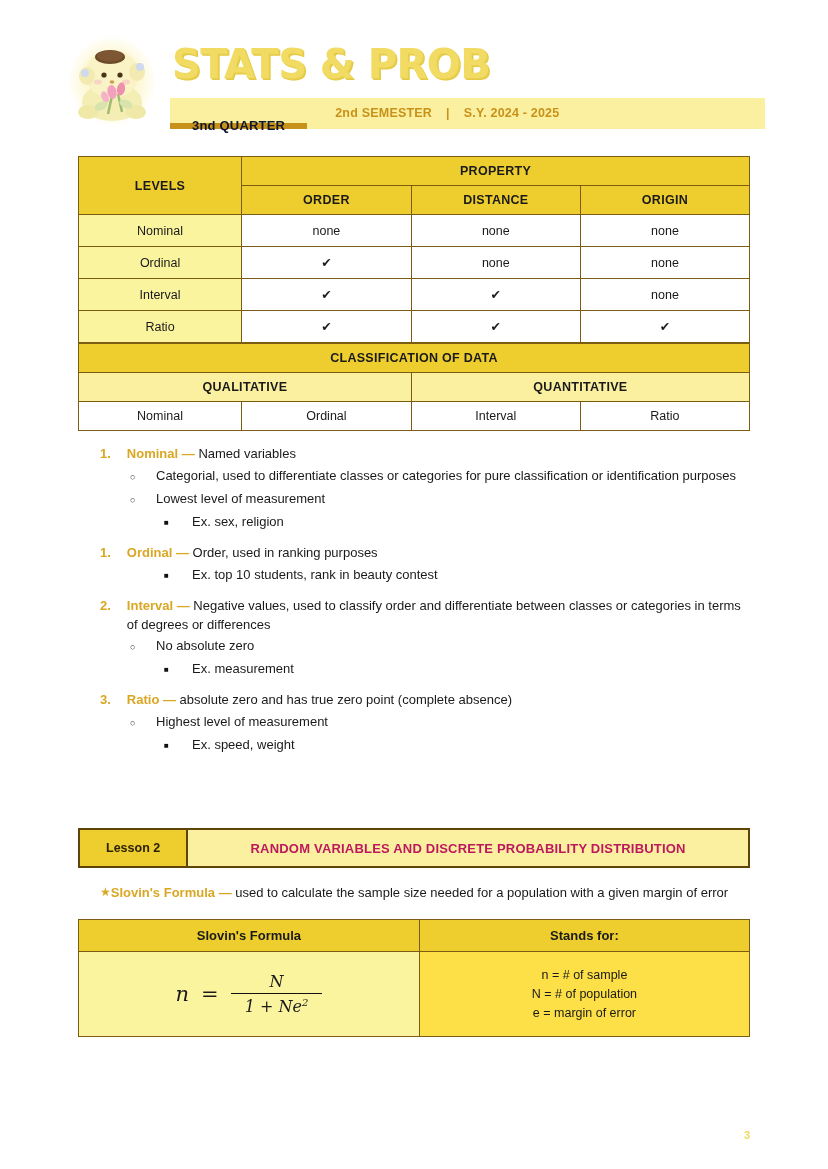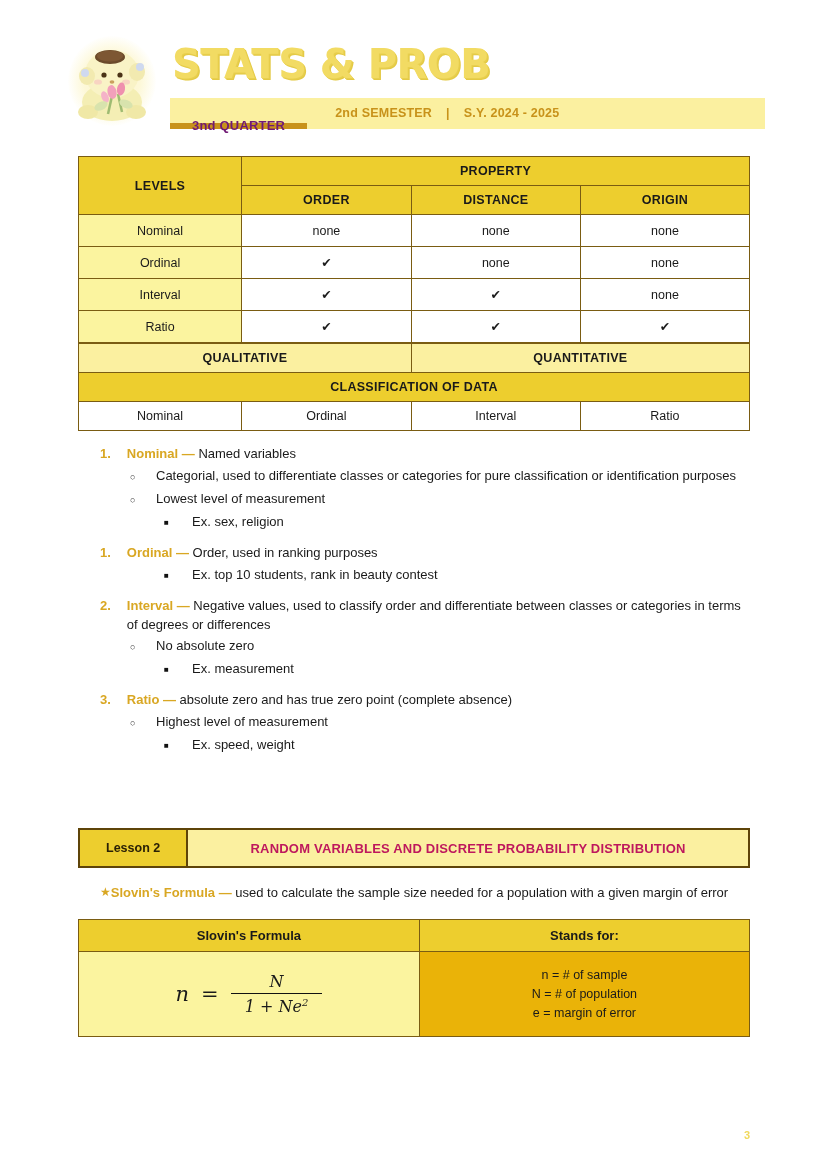--- a/index.html
+++ b/index.html
@@ -55,21 +55,21 @@
   .subbar {
     margin-top: 14px;
     height: 31px;
     display: flex;
     align-items: stretch;
     background: #fbf0a0;
     width: 595px;
   }
   .quarter-badge {
     background: #c8921a;
-    color: #701a75;
+    color: #0f172a;
     font-size: 13px;
     font-weight: bold;
     display: flex;
     align-items: center;
     padding: 0 22px;
     letter-spacing: 0.2px;
     flex: 0 0 auto;
     margin-top: 25px;
   }
   .subbar-info {
@@ -210,21 +210,21 @@
     vertical-align: middle;
     font-size: 12.5px;
   }
   .ftbl .fhdr {
     background: #edce2e;
     font-weight: bold;
     padding: 8px 4px;
     font-size: 13px;
   }
   .fbody-left { background: #fbf49f; padding: 14px 4px; }
-  .fbody-right { background: #eab308; padding: 14px 0; line-height: 1.5; }
+  .fbody-right { background: #fde047; padding: 14px 0; line-height: 1.5; }
 
   .formula {
     font-family: "DejaVu Serif", serif;
     font-style: italic;
     font-size: 21px;
     display: inline-flex;
     align-items: center;
     gap: 12px;
   }
   .frac {
@@ -340,25 +340,25 @@
 
   <table class="grid" style="margin-top:0">
     <colgroup>
       <col style="width:24.3%">
         <col style="width:25.3%">
         <col style="width:25.2%">
         <col style="width:25.2%">
     </colgroup>
     <tbody>
         <tr>
+      <td class="hdr-gold" colspan="4">CLASSIFICATION OF DATA</td>
+    </tr>
+    <tr>
       <td class="hdr-light" colspan="2">QUALITATIVE</td>
       <td class="hdr-light" colspan="2">QUANTITATIVE</td>
-    </tr>
-    <tr>
-      <td class="hdr-gold" colspan="4">CLASSIFICATION OF DATA</td>
     </tr>
     <tr>
       <td class="cell-white">Nominal</td>
       <td class="cell-white">Ordinal</td>
       <td class="cell-white">Interval</td>
       <td class="cell-white">Ratio</td>
     </tr>
   </tbody>
     </table>
 </div>

